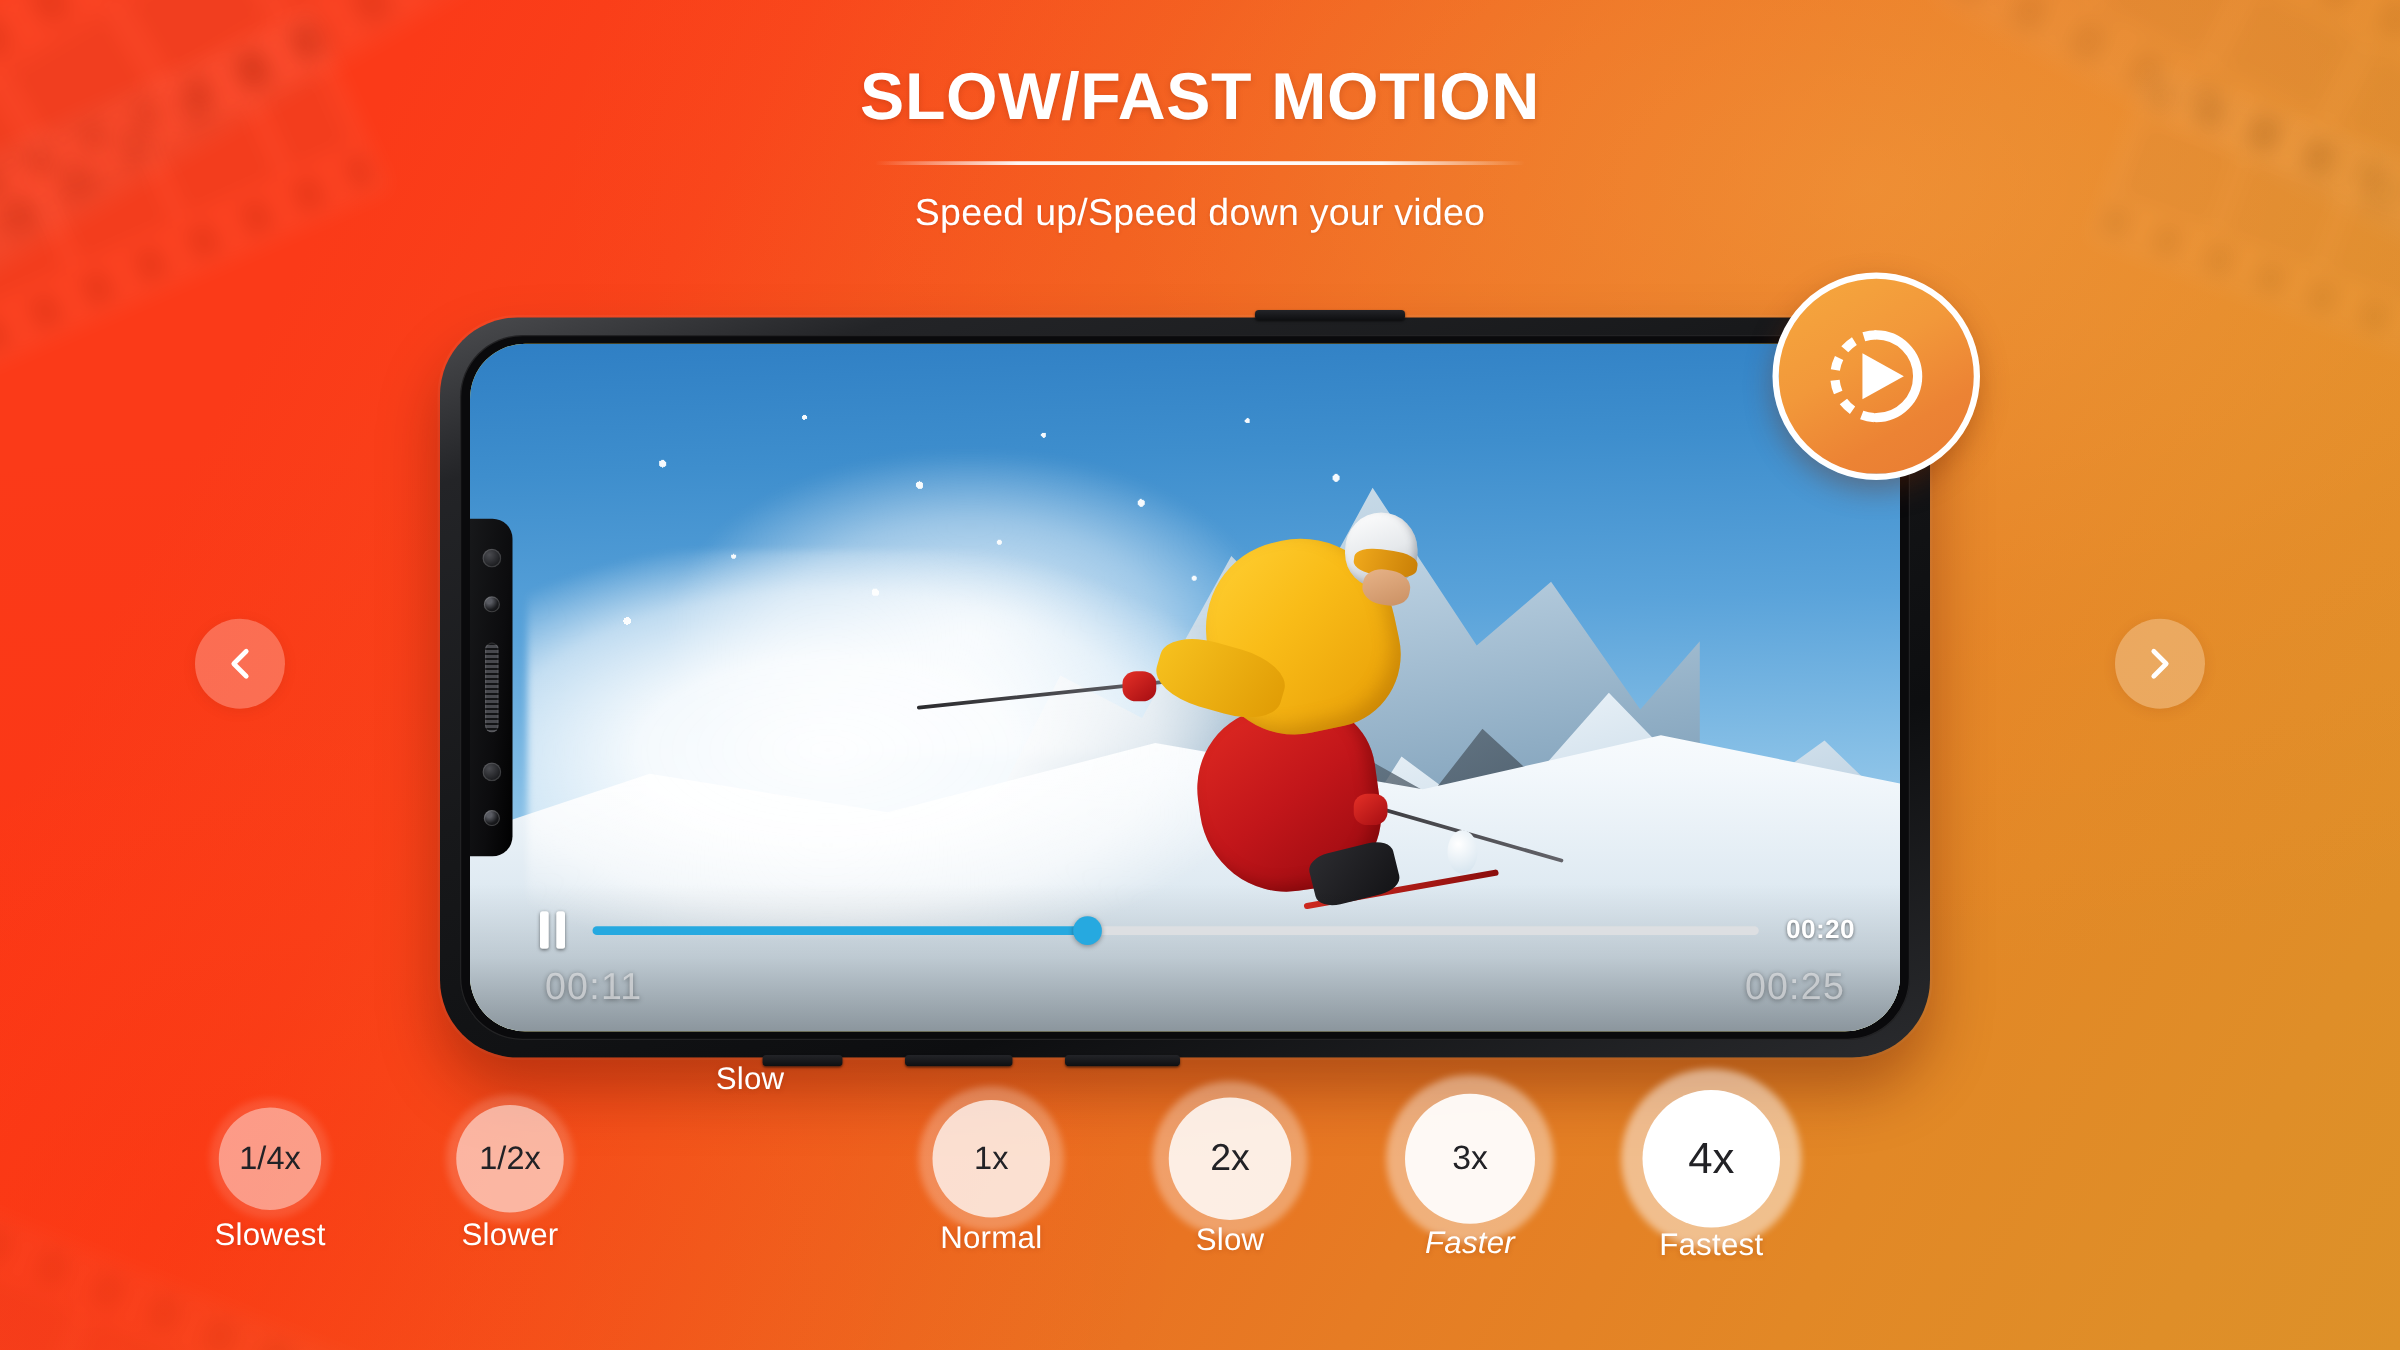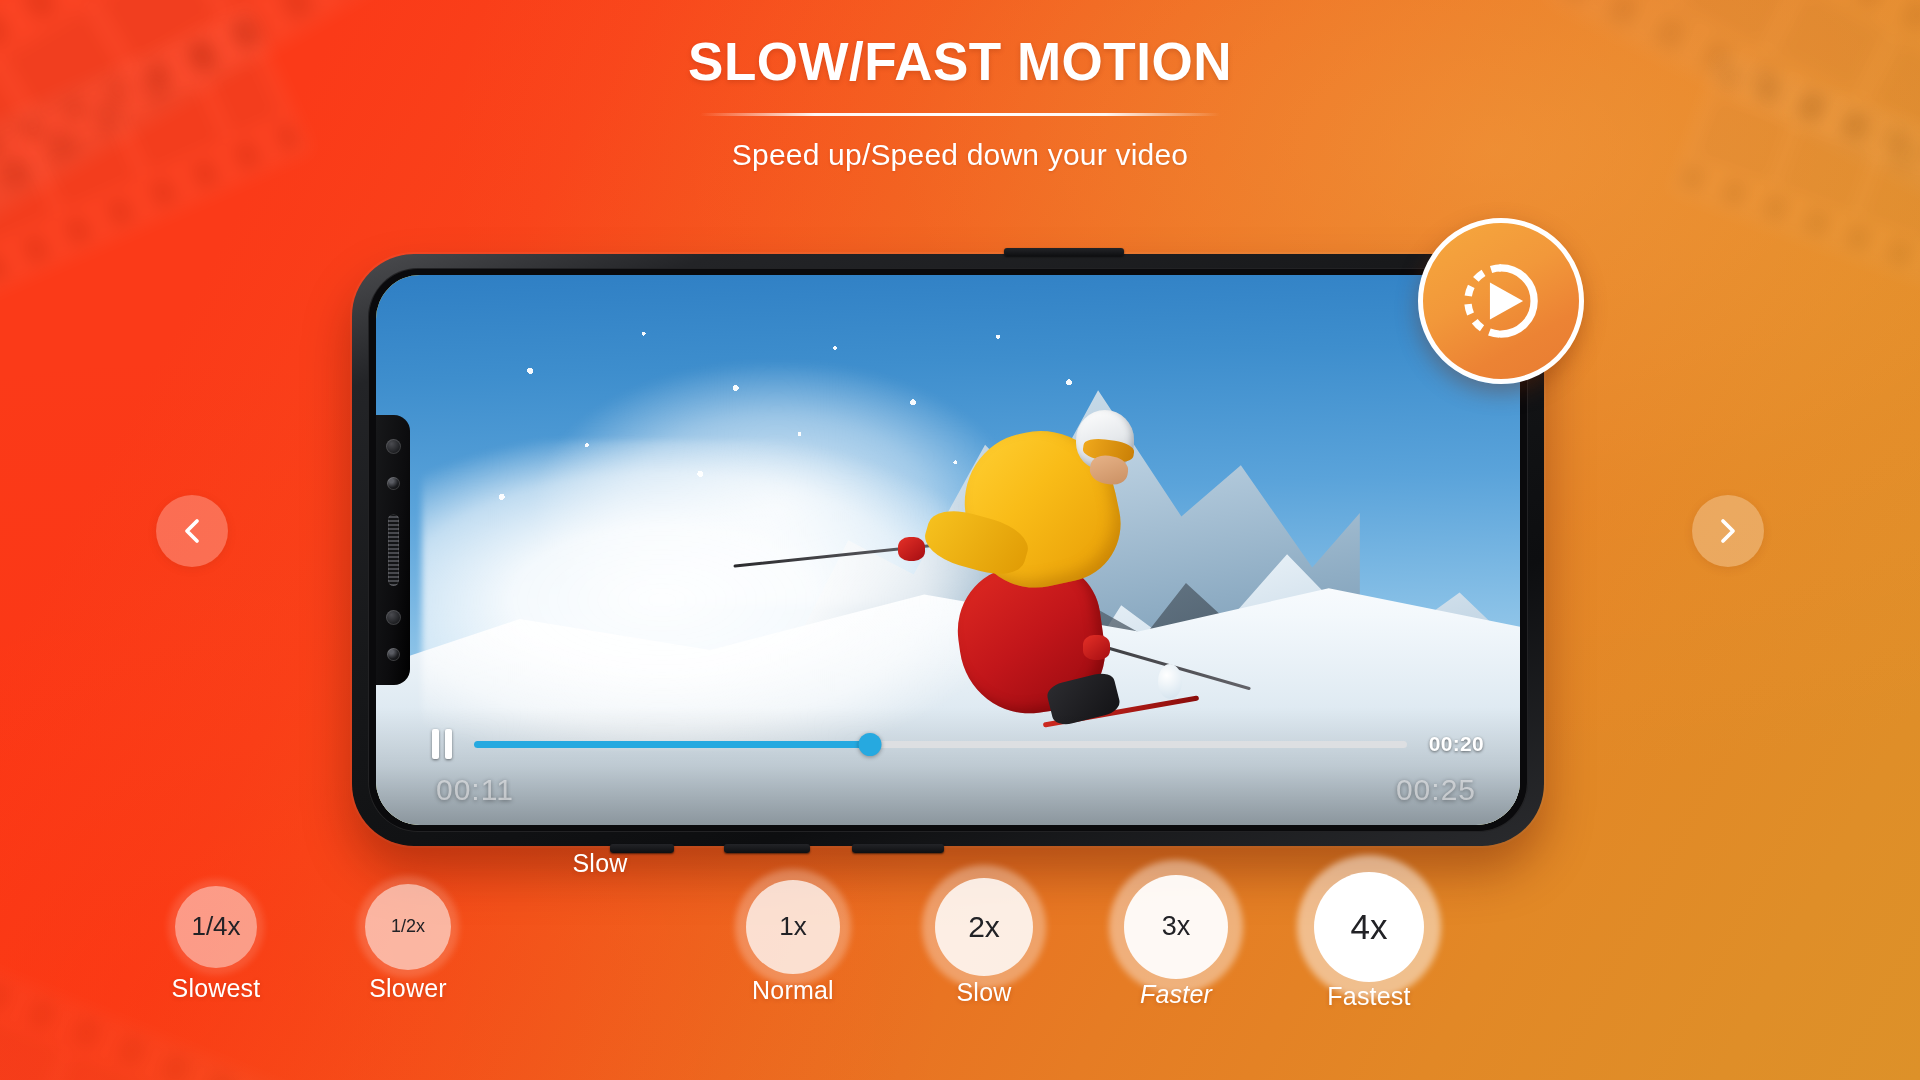--- a/index.html
+++ b/index.html
@@ -68,21 +68,21 @@
        rgba(0,0,0,.30) 0 78px, rgba(255,255,255,.20) 78px 88px);
     border-radius:2px;
   }
   #film-tl{ top:-58px; left:-72px; transform:rotate(-31deg) scale(1.25); }
   #film-tl2{ top:96px; left:-140px; transform:rotate(-24deg) scale(1.05); opacity:.10; }
   #film-tr{ top:-40px; right:-110px; transform:rotate(27deg) scale(1.2); opacity:.10; }
   #film-tr2{ top:120px; right:-190px; transform:rotate(20deg) scale(1.0); opacity:.08; }
   #film-bl{ bottom:-90px; left:-130px; transform:rotate(22deg) scale(1.1); opacity:.07; }
 
   
-  #header{ position:absolute; top:0; left:0; width:1920px; text-align:center; }
+  #header{ position:absolute; top:16px; left:0; width:1920px; text-align:center; }
   #title{
     margin-top:33px;
     font-size:53px;
     font-weight:bold;
     letter-spacing:.5px;
     color:#ffffff;
     line-height:1.1;
     text-shadow:0 2px 5px rgba(120,30,0,.22);
   }
   #divider{
@@ -541,21 +541,21 @@
       <div class="speed-item" style="left: 216px;">
         <div class="speed-circle-wrap">
           <div class="speed-shadow" style="width: 96px; height: 96px; background: rgba(255, 255, 255, 0.12);"></div>
           <div class="speed-circle" style="width: 82px; height: 82px; background: rgba(255, 255, 255, 0.42); font-size: 26px;">1/4x</div>
         </div>
         <div class="speed-label" style="margin-top: -15px;">Slowest</div>
       </div>
       <div class="speed-item" style="left: 408px;">
         <div class="speed-circle-wrap">
           <div class="speed-shadow" style="width: 102px; height: 102px; background: rgba(255, 255, 255, 0.16);"></div>
-          <div class="speed-circle" style="width: 86px; height: 86px; background: rgba(255, 255, 255, 0.52); font-size: 18px;">1/2x</div>
+          <div class="speed-circle" style="width: 86px; height: 86px; background: rgba(255, 255, 255, 0.52); font-size: 26px;">1/2x</div>
         </div>
         <div class="speed-label" style="margin-top: -15px;">Slower</div>
       </div>
       <div class="speed-item" style="left: 600px;">
         <div class="speed-label" style="margin-top: -15px;">Slow</div>
       </div>
       <div class="speed-item" style="left: 793px;">
         <div class="speed-circle-wrap">
           <div class="speed-shadow" style="width: 116px; height: 116px; background: rgba(255, 255, 255, 0.26);"></div>
           <div class="speed-circle" style="width: 94px; height: 94px; background: rgba(255, 255, 255, 0.72); font-size: 26px;">1x</div>

